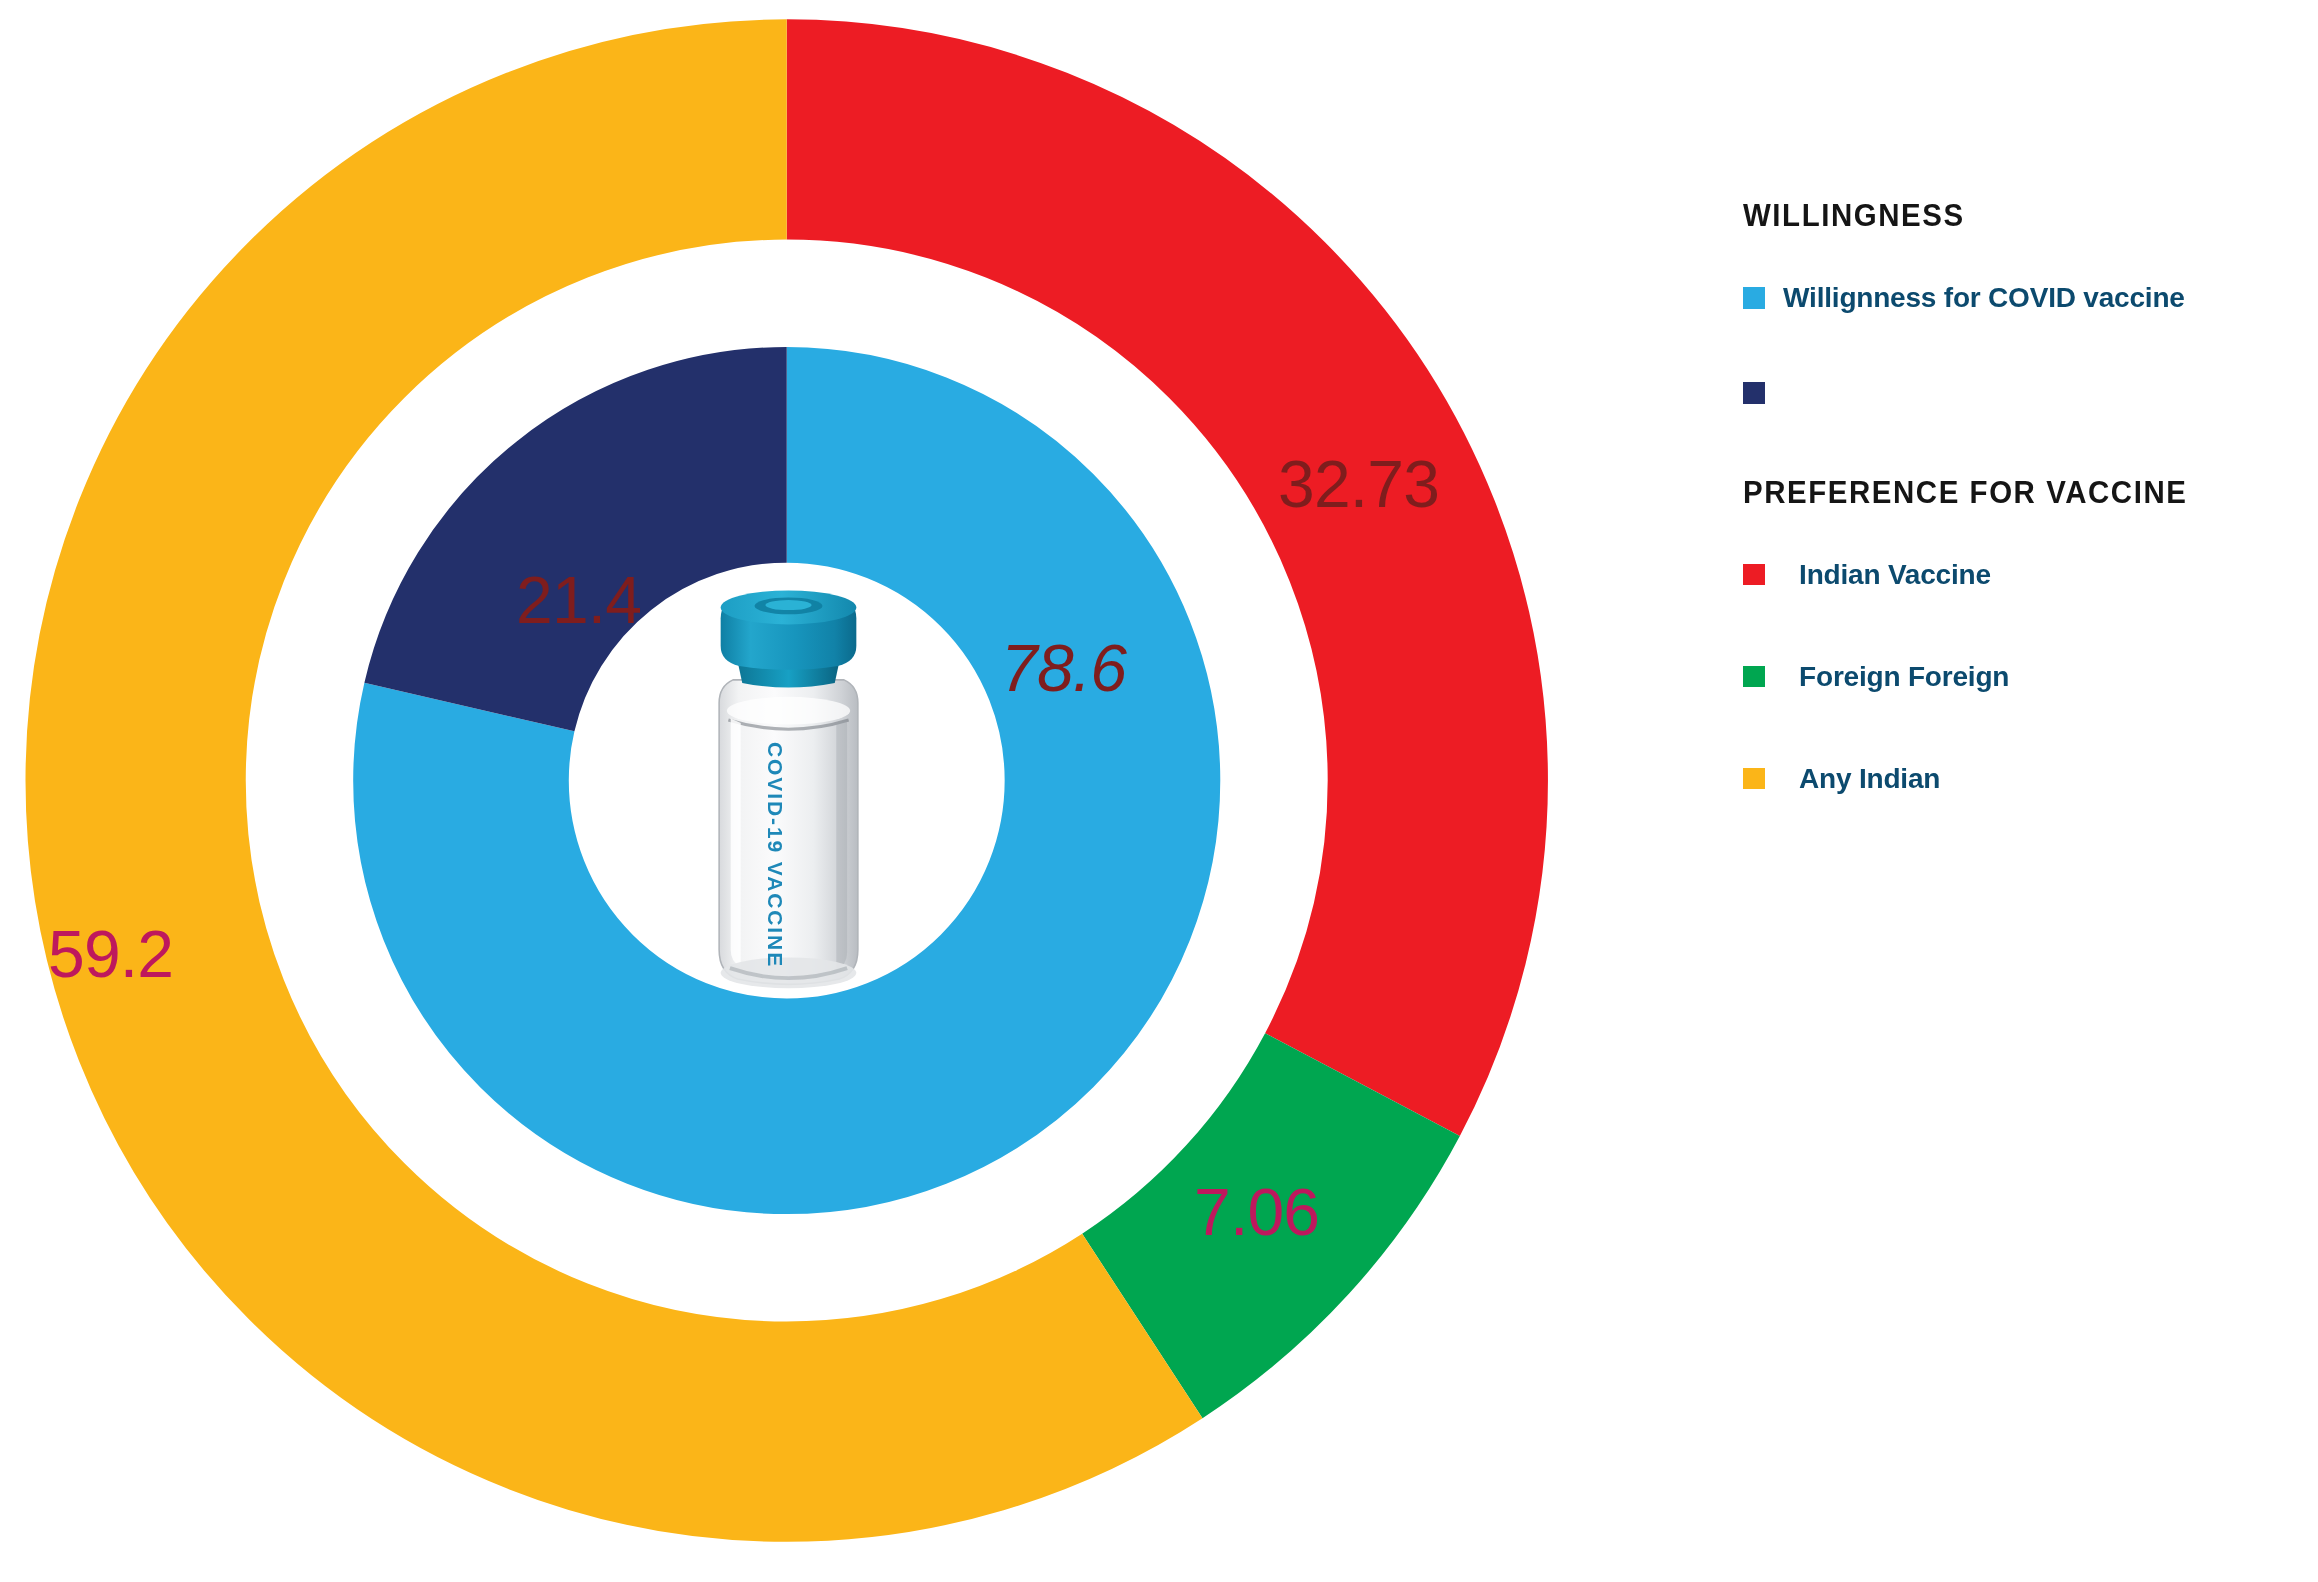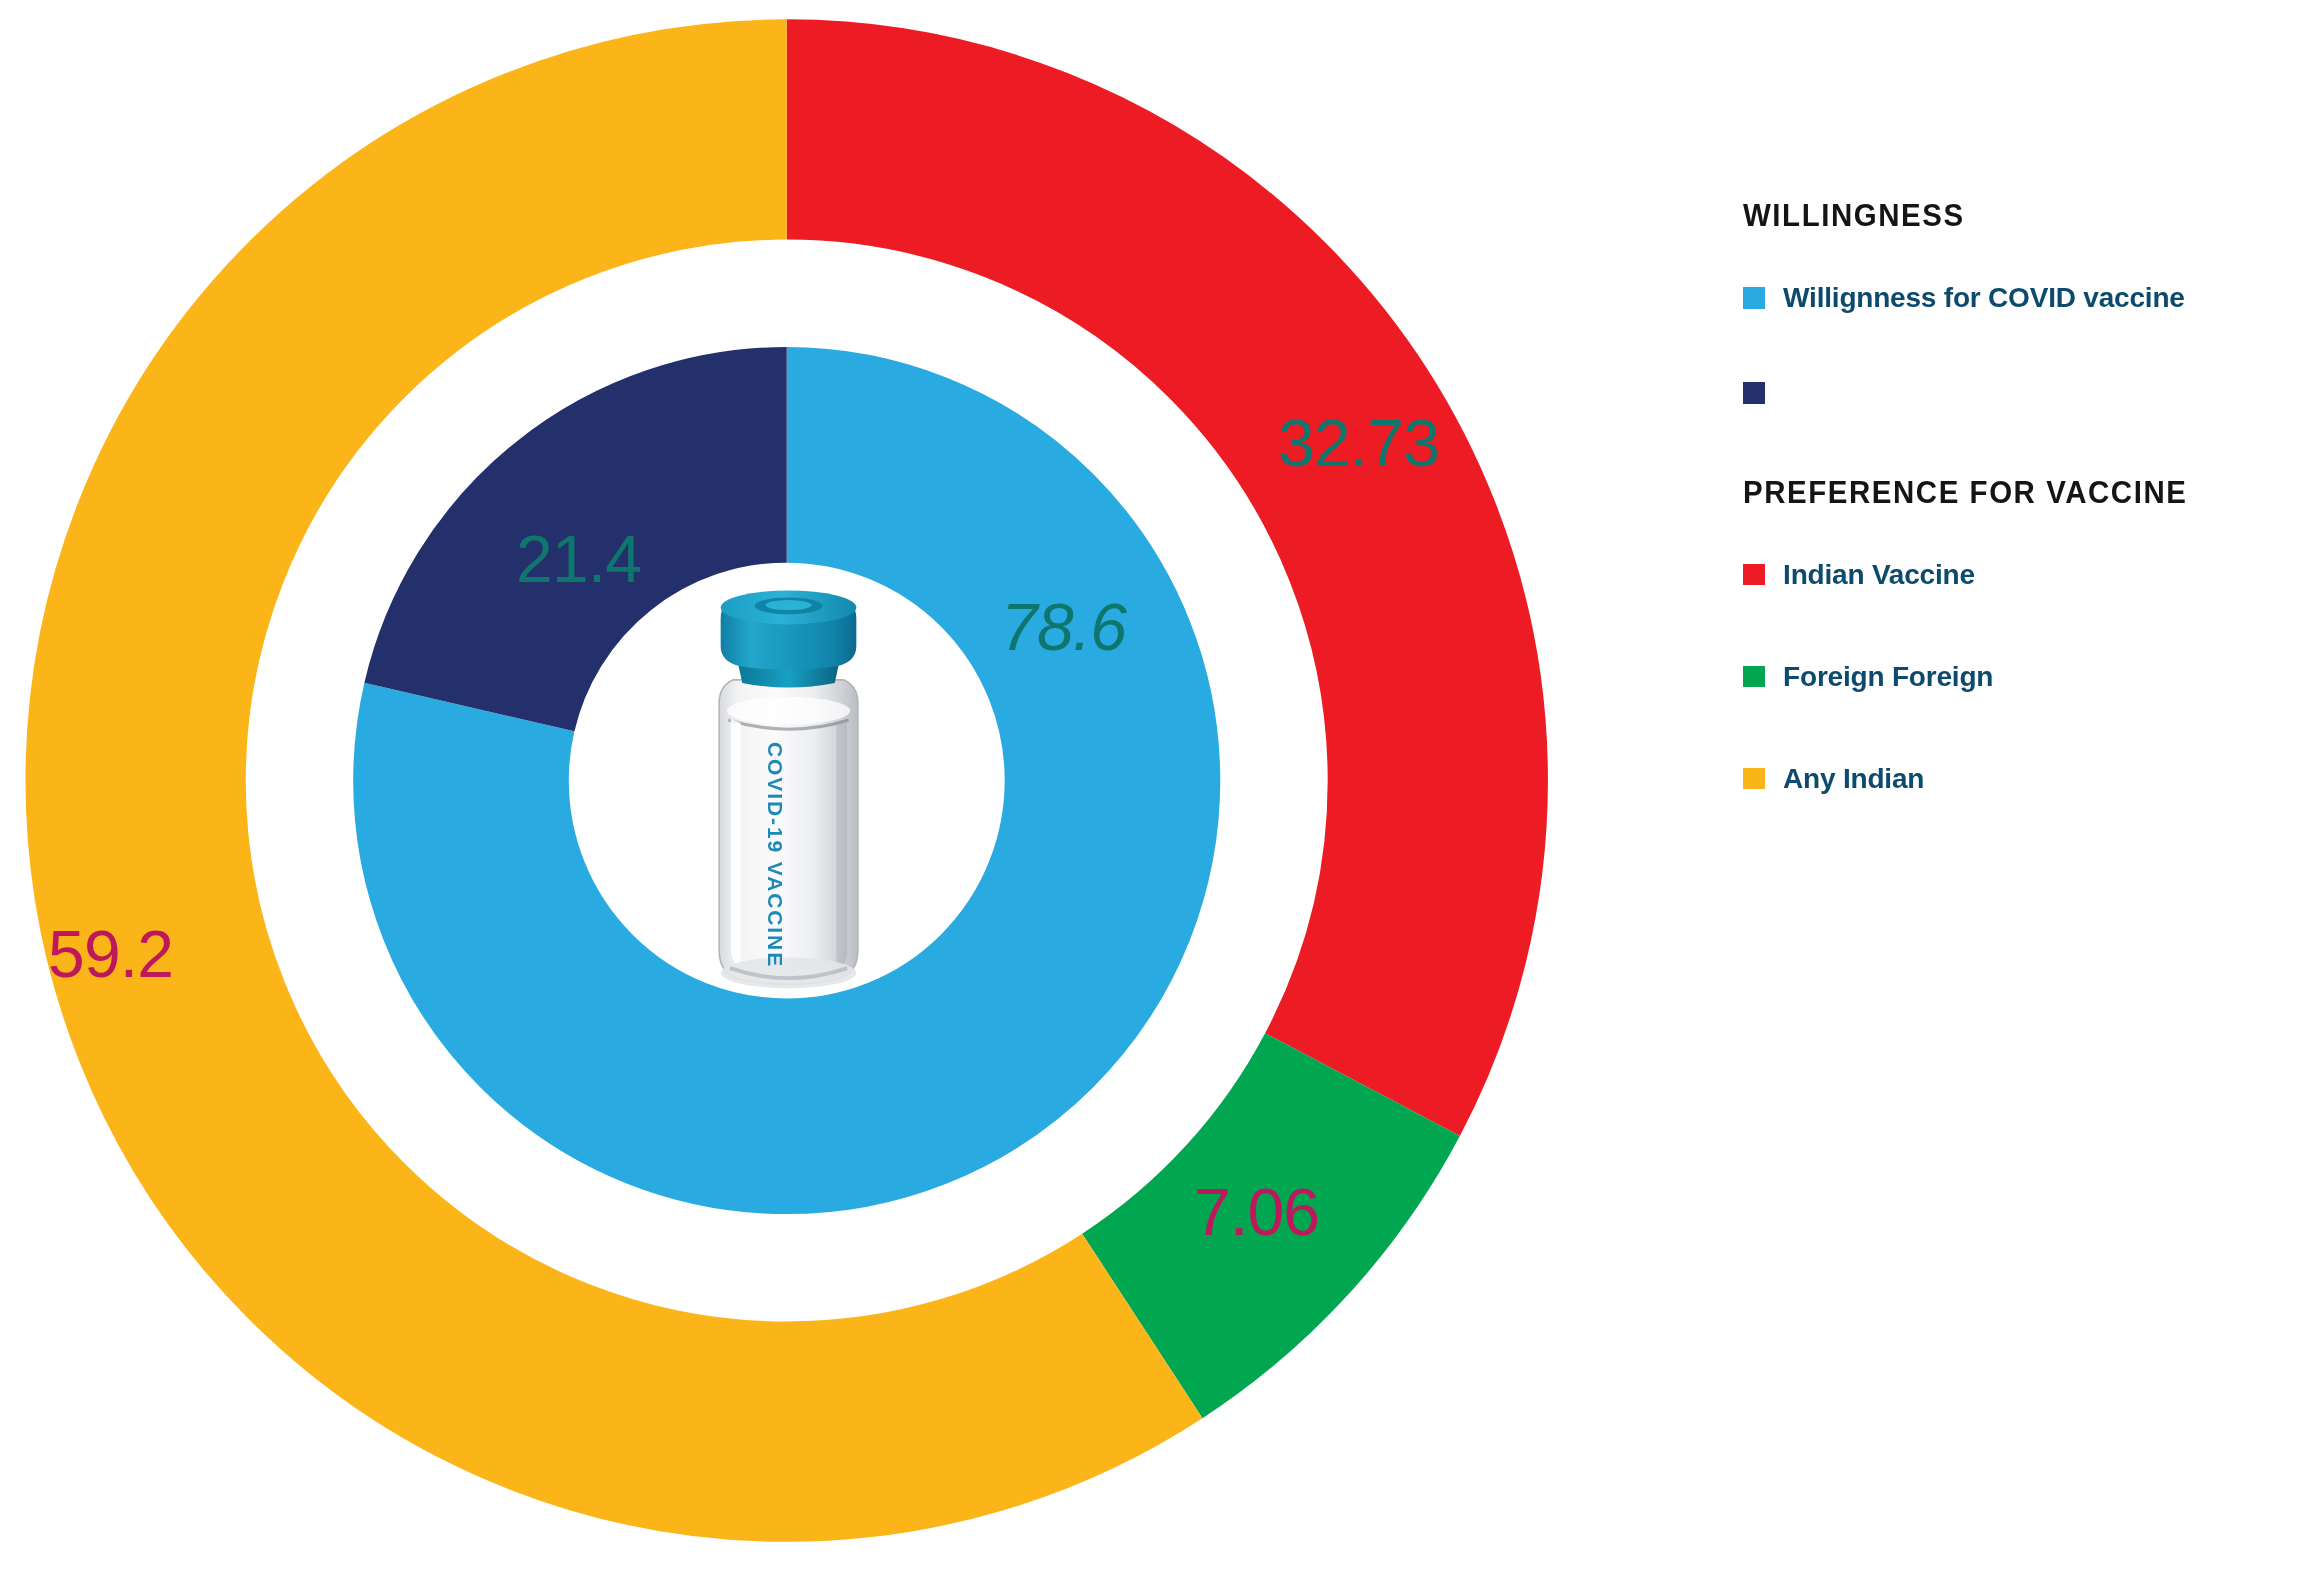--- a/index.html
+++ b/index.html
@@ -42,21 +42,21 @@
   .value-label {
     position: absolute;
     font-family: "Liberation Sans", sans-serif;
     font-weight: 400;
     font-size: 66px;
     line-height: 1;
     white-space: nowrap;
     letter-spacing: -0.8px;
   }
   .vl-dark { color: #be185d; }
-  .vl-light { color: #0f766e; }
+  .vl-light { color: #7f1d1d; margin-top: 41px; }
 
   #label-indian   { left: 1278px; top: 410px; }
   #label-foreign  { left: 1194px; top: 1179px; }
   #label-any      { left: 48px;   top: 921px; }
   #label-willing  { left: 1001px; top: 594px; font-style: italic;  }
   #label-unwilling{ left: 516px;  top: 526px;  }
 
   
   #vial-wrap {
     position: absolute;
@@ -119,21 +119,21 @@
     margin-right: 18.5px;
   }
   .legend-text {
     font-family: "Liberation Sans", sans-serif;
     font-weight: 700;
     font-size: 28px;
     color: #0c4a6e;
     letter-spacing: -0.2px;
   }
   #legend-group-preference { margin-top: 23px; }
-  #legend-group-preference .legend-item { margin-bottom: 70px; }
+  #legend-group-preference .legend-item { margin-bottom: 70px; gap: 16px; }
 </style>
 </head>
 <body>
 
 <div id="page">
 
   <div id="chart-area">
 
     <svg id="donut-svg" width="1592" height="1582" viewBox="0 0 2060 2047">
 

